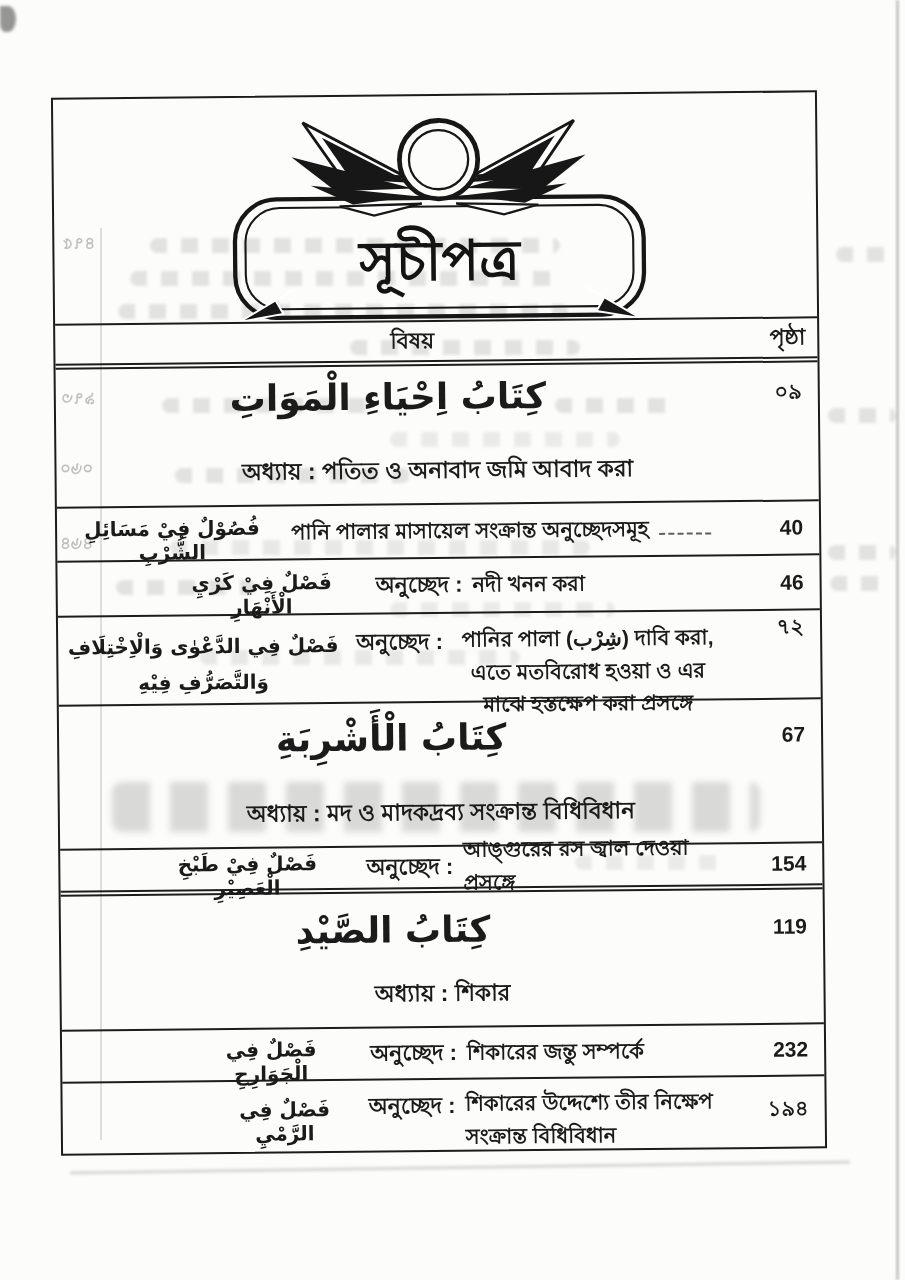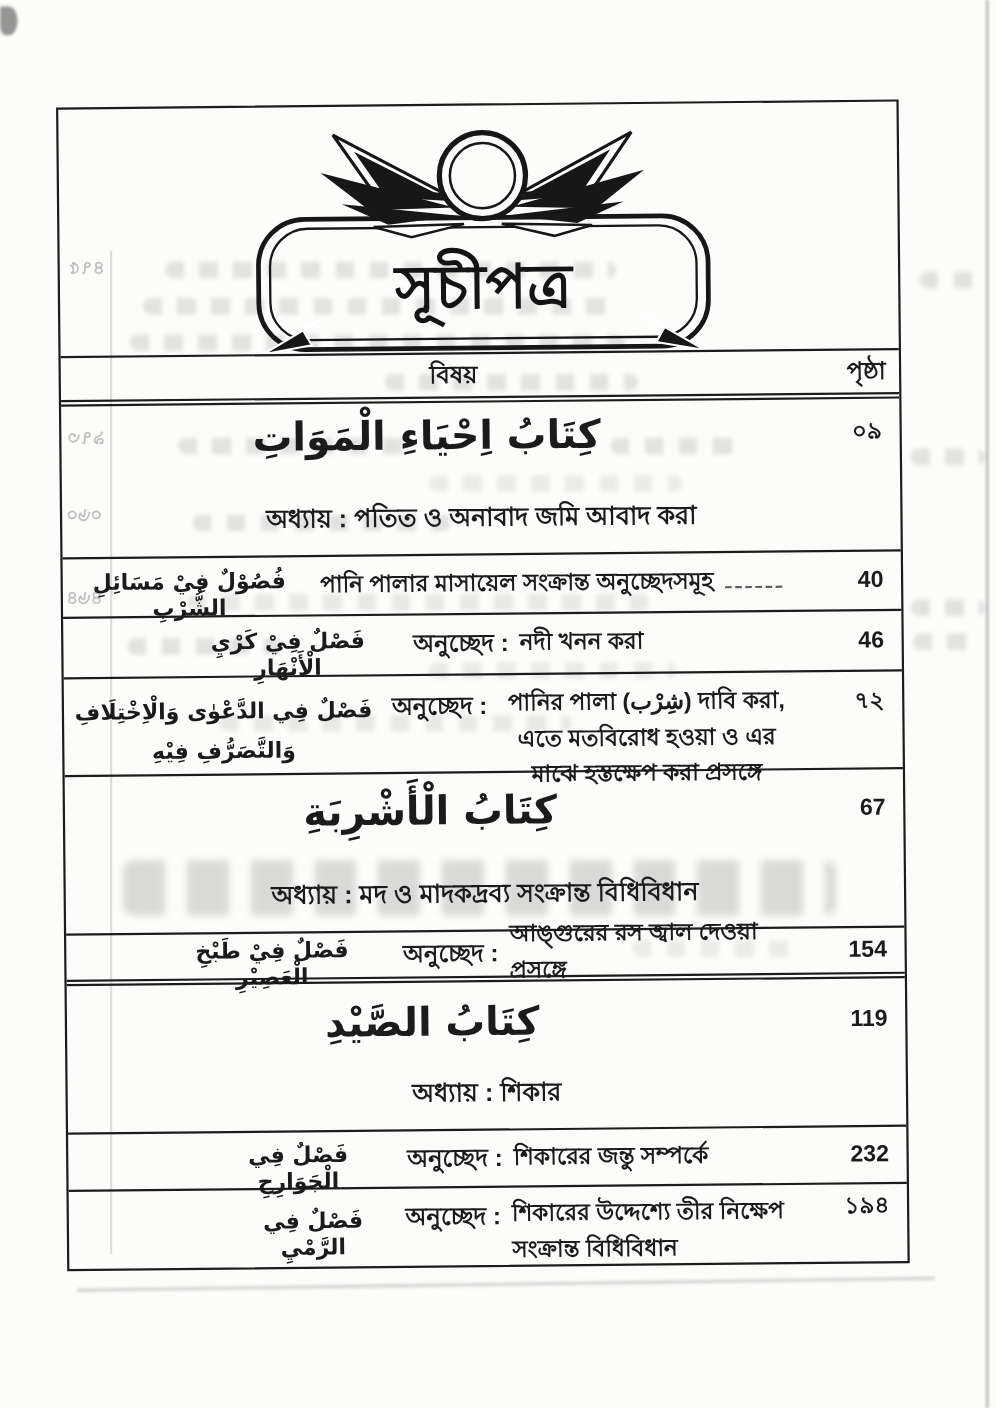--- a/index.html
+++ b/index.html
@@ -53,30 +53,30 @@
   .f-bn{font-size:21px;font-weight:700;line-height:1.55;}
   .leader{flex:1;border-bottom:2px dashed #2a2a2a;margin:10px 10px 0 10px;opacity:.75;}
   
   .r-b1{height:139px;} .r-b1 .book-line{margin-top:10px;}
   .r-50{height:54px;}  .r-50 .f-ar{width:210px;margin-left:10px;}
   .r-62{height:55px;}  .r-62 .f-ar{width:200px;margin-left:104px;}
   .r-72{height:89px;align-items:flex-start;}
        .r-72 .f-ar{width:278px;margin-left:6px;line-height:1.8;transform:translateY(12px);}
        .r-72 .f-label{margin-top:10px;}
        .r-72 .f-bn{width:352px;text-align:center;margin-top:10px;}
-       .r-72 .pg{margin-top:10px;}
+       .r-72 .pg{}
   .r-b2{height:144px;} .r-b2 .book-line{margin-top:14px;}
   .r-139{height:46px;} .r-139 .f-ar{width:210px;margin-left:82px;}
   .r-b3{height:135px;} .r-b3 .book-line{margin-top:16px;}
   .r-149{height:52px;} .r-149 .f-ar{width:170px;margin-left:124px;}
   .r-194{height:72px;align-items:flex-start;}
        .r-194 .f-ar{width:140px;margin-left:152px;transform:translateY(16px);}
        .r-194 .f-label{margin-top:8px;}
        .r-194 .f-bn{width:392px;margin-top:8px;}
-       .r-194 .pg{margin-top:3px;}
+       .r-194 .pg{margin-top:16px;}
   .f-fill{flex:1;}
 </style>
 </head>
 <body>
 
 <div class="page">
 
   <div class="corner-mark"></div>
   <div class="edge-shadow"></div>
   <div class="bottom-shadow"></div>

